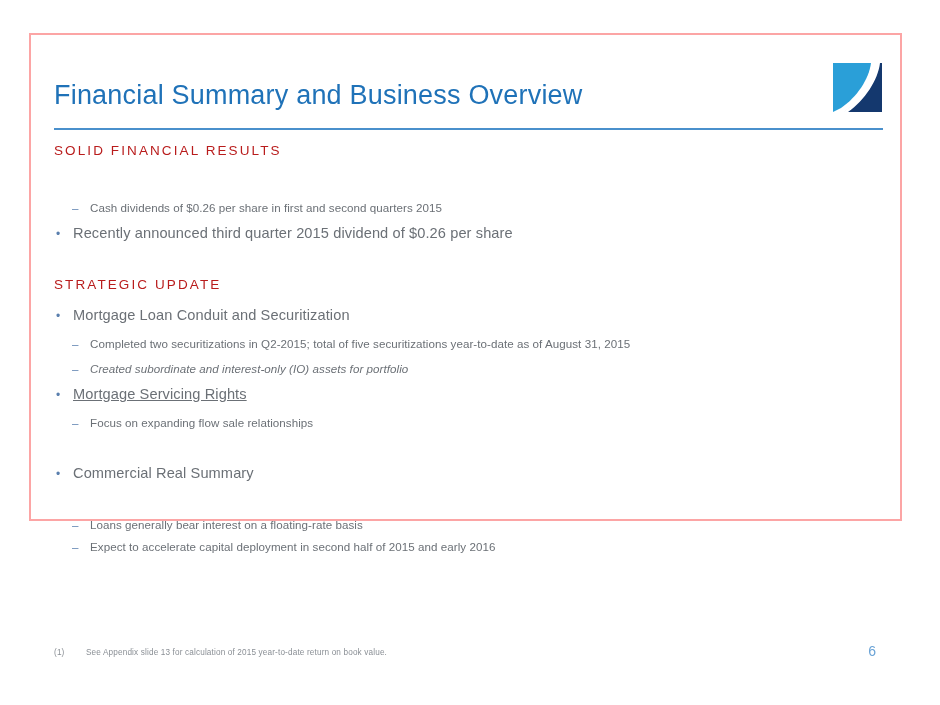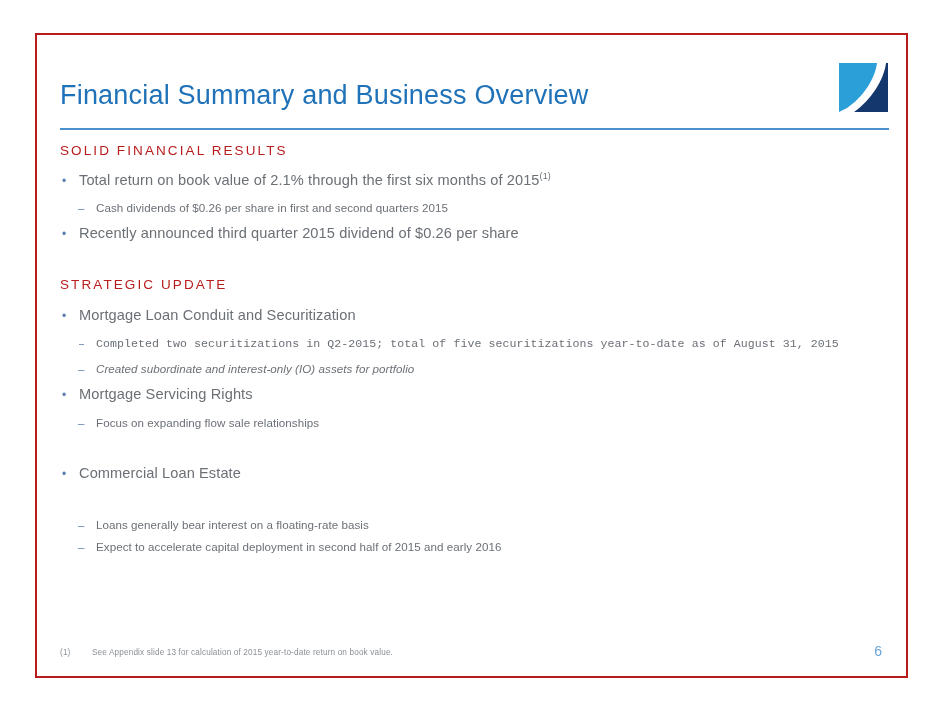--- a/index.html
+++ b/index.html
@@ -11,25 +11,25 @@
     width: 940px;
     height: 705px;
     position: relative;
     font-family: "Liberation Sans", sans-serif;
     overflow: hidden;
   }
 
   
   .slide-frame {
     position: absolute;
-    left: 35px;
+    left: 29px;
     top: 33px;
     width: 873px;
-    height: 645px;
-    border: 2px solid #b91c1c;
+    height: 488px;
+    border: 2px solid #fca5a5;
     box-sizing: border-box;
     background: #ffffff;
   }
 
   
   .slide-title {
     position: absolute;
     left: 23px;
     top: 45px;
     font-size: 27px;
@@ -141,53 +141,50 @@
     <svg width="53" height="53" viewBox="0 0 53 53" xmlns="http://www.w3.org/2000/svg">
       <rect x="0" y="0" width="53" height="53" fill="#ffffff"></rect>
       <path d="M2 2 H40 C38 18 26 36 10 47 L2 51 Z" fill="#2a9fd8"></path>
       <path d="M51 2 V51 H13 C30 40 44 20 46 2 Z" fill="#14386e"></path>
       <path d="M45 2 C43 20 29 40 12 51 L17 51 C34 39 47 19 49 2 Z" fill="#ffffff"></path>
     </svg>
   </div>
 
   <div class="section-head sec-1">SOLID FINANCIAL RESULTS</div>
 
-  <div class="bullet" style="top:136px;">
-    <span class="marker">•</span><span>Total return on book value of 2.1% through the first six months of 2015</span><sup>(1)</sup>
-  </div>
 
   <div class="subbullet" style="top:166px;">
     <span class="dash">–</span><span>Cash dividends of $0.26 per share in first and second quarters 2015</span>
   </div>
 
   <div class="bullet" style="top:190px;">
     <span class="marker">•</span><span>Recently announced third quarter 2015 dividend of $0.26 per share</span>
   </div>
 
   <div class="section-head sec-2">STRATEGIC UPDATE</div>
 
   <div class="bullet" style="top:272px;">
     <span class="marker">•</span><span>Mortgage Loan Conduit and Securitization</span>
   </div>
-  <div class="subbullet" style="top:302px;font-family:Liberation Mono, monospace;">
+  <div class="subbullet" style="top:302px;">
     <span class="dash">–</span><span>Completed two securitizations in Q2-2015; total of five securitizations year-to-date as of August 31, 2015</span>
   </div>
   <div class="subbullet" style="top:327px;font-style:italic;">
     <span class="dash">–</span><span>Created subordinate and interest-only (IO) assets for portfolio</span>
   </div>
 
-  <div class="bullet" style="top:351px;">
+  <div class="bullet" style="top:351px;text-decoration:underline;">
     <span class="marker">•</span><span>Mortgage Servicing Rights</span>
   </div>
   <div class="subbullet" style="top:381px;">
     <span class="dash">–</span><span>Focus on expanding flow sale relationships</span>
   </div>
 
   <div class="bullet" style="top:430px;">
-    <span class="marker">•</span><span>Commercial Loan Estate</span>
+    <span class="marker">•</span><span>Commercial Real Summary</span>
   </div>
   <div class="subbullet" style="top:459px;margin-top:46px;">
     <span class="dash">–</span><span>Expect to accelerate capital deployment in second half of 2015 and early 2016</span>
   </div>
   <div class="subbullet" style="top:483px;">
     <span class="dash">–</span><span>Loans generally bear interest on a floating-rate basis</span>
   </div>
 
   <div class="footnote">
     <span class="fn-mark">(1)</span><span>See Appendix slide 13 for calculation of 2015 year-to-date return on book value.</span>

